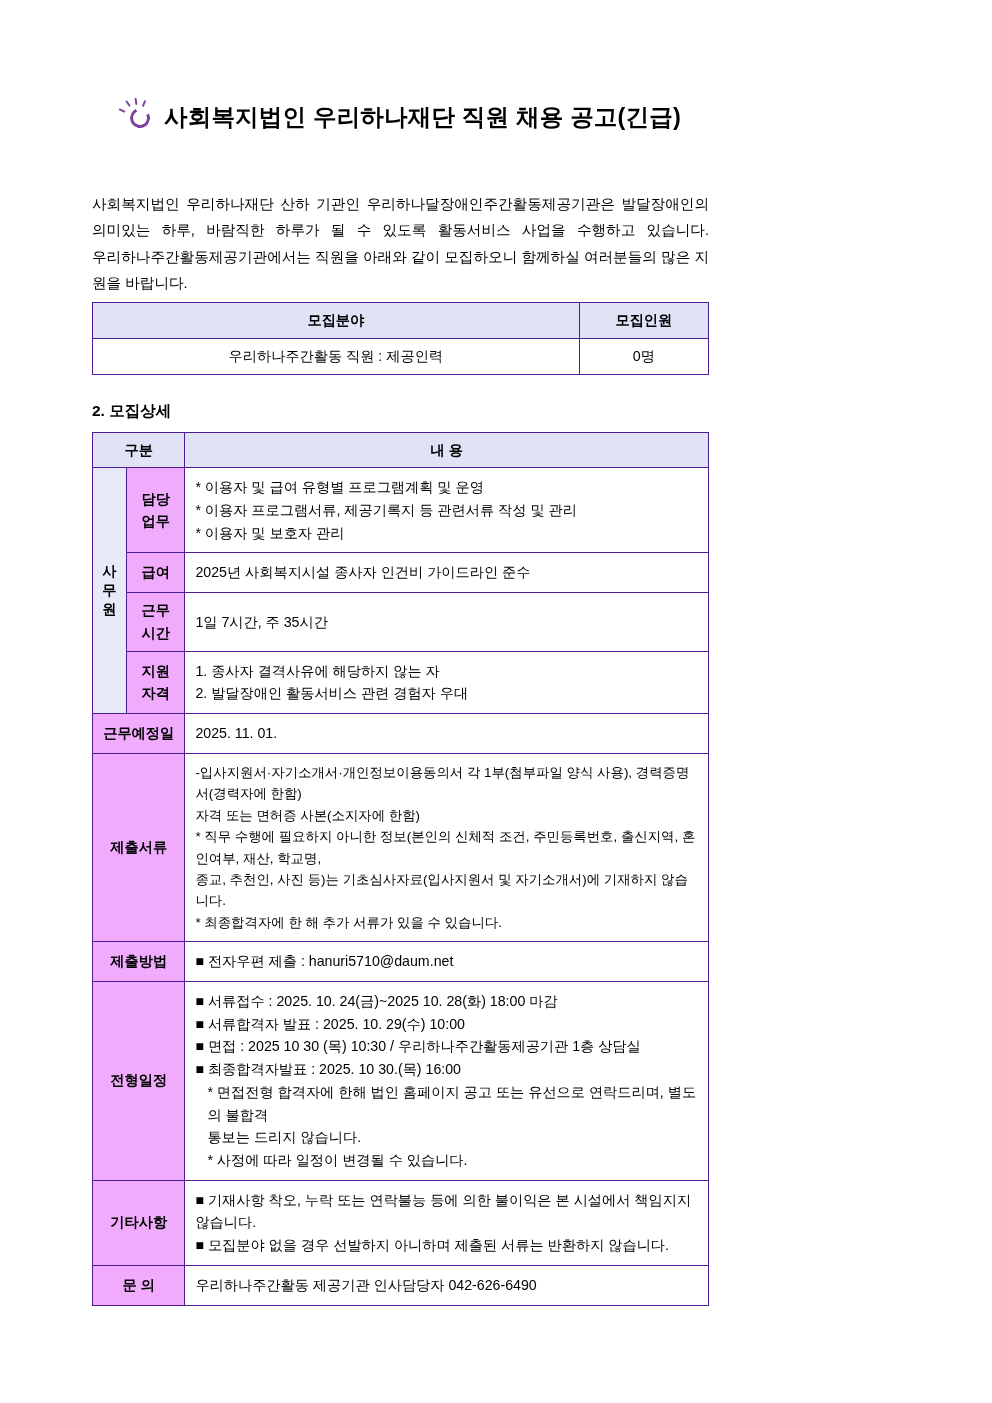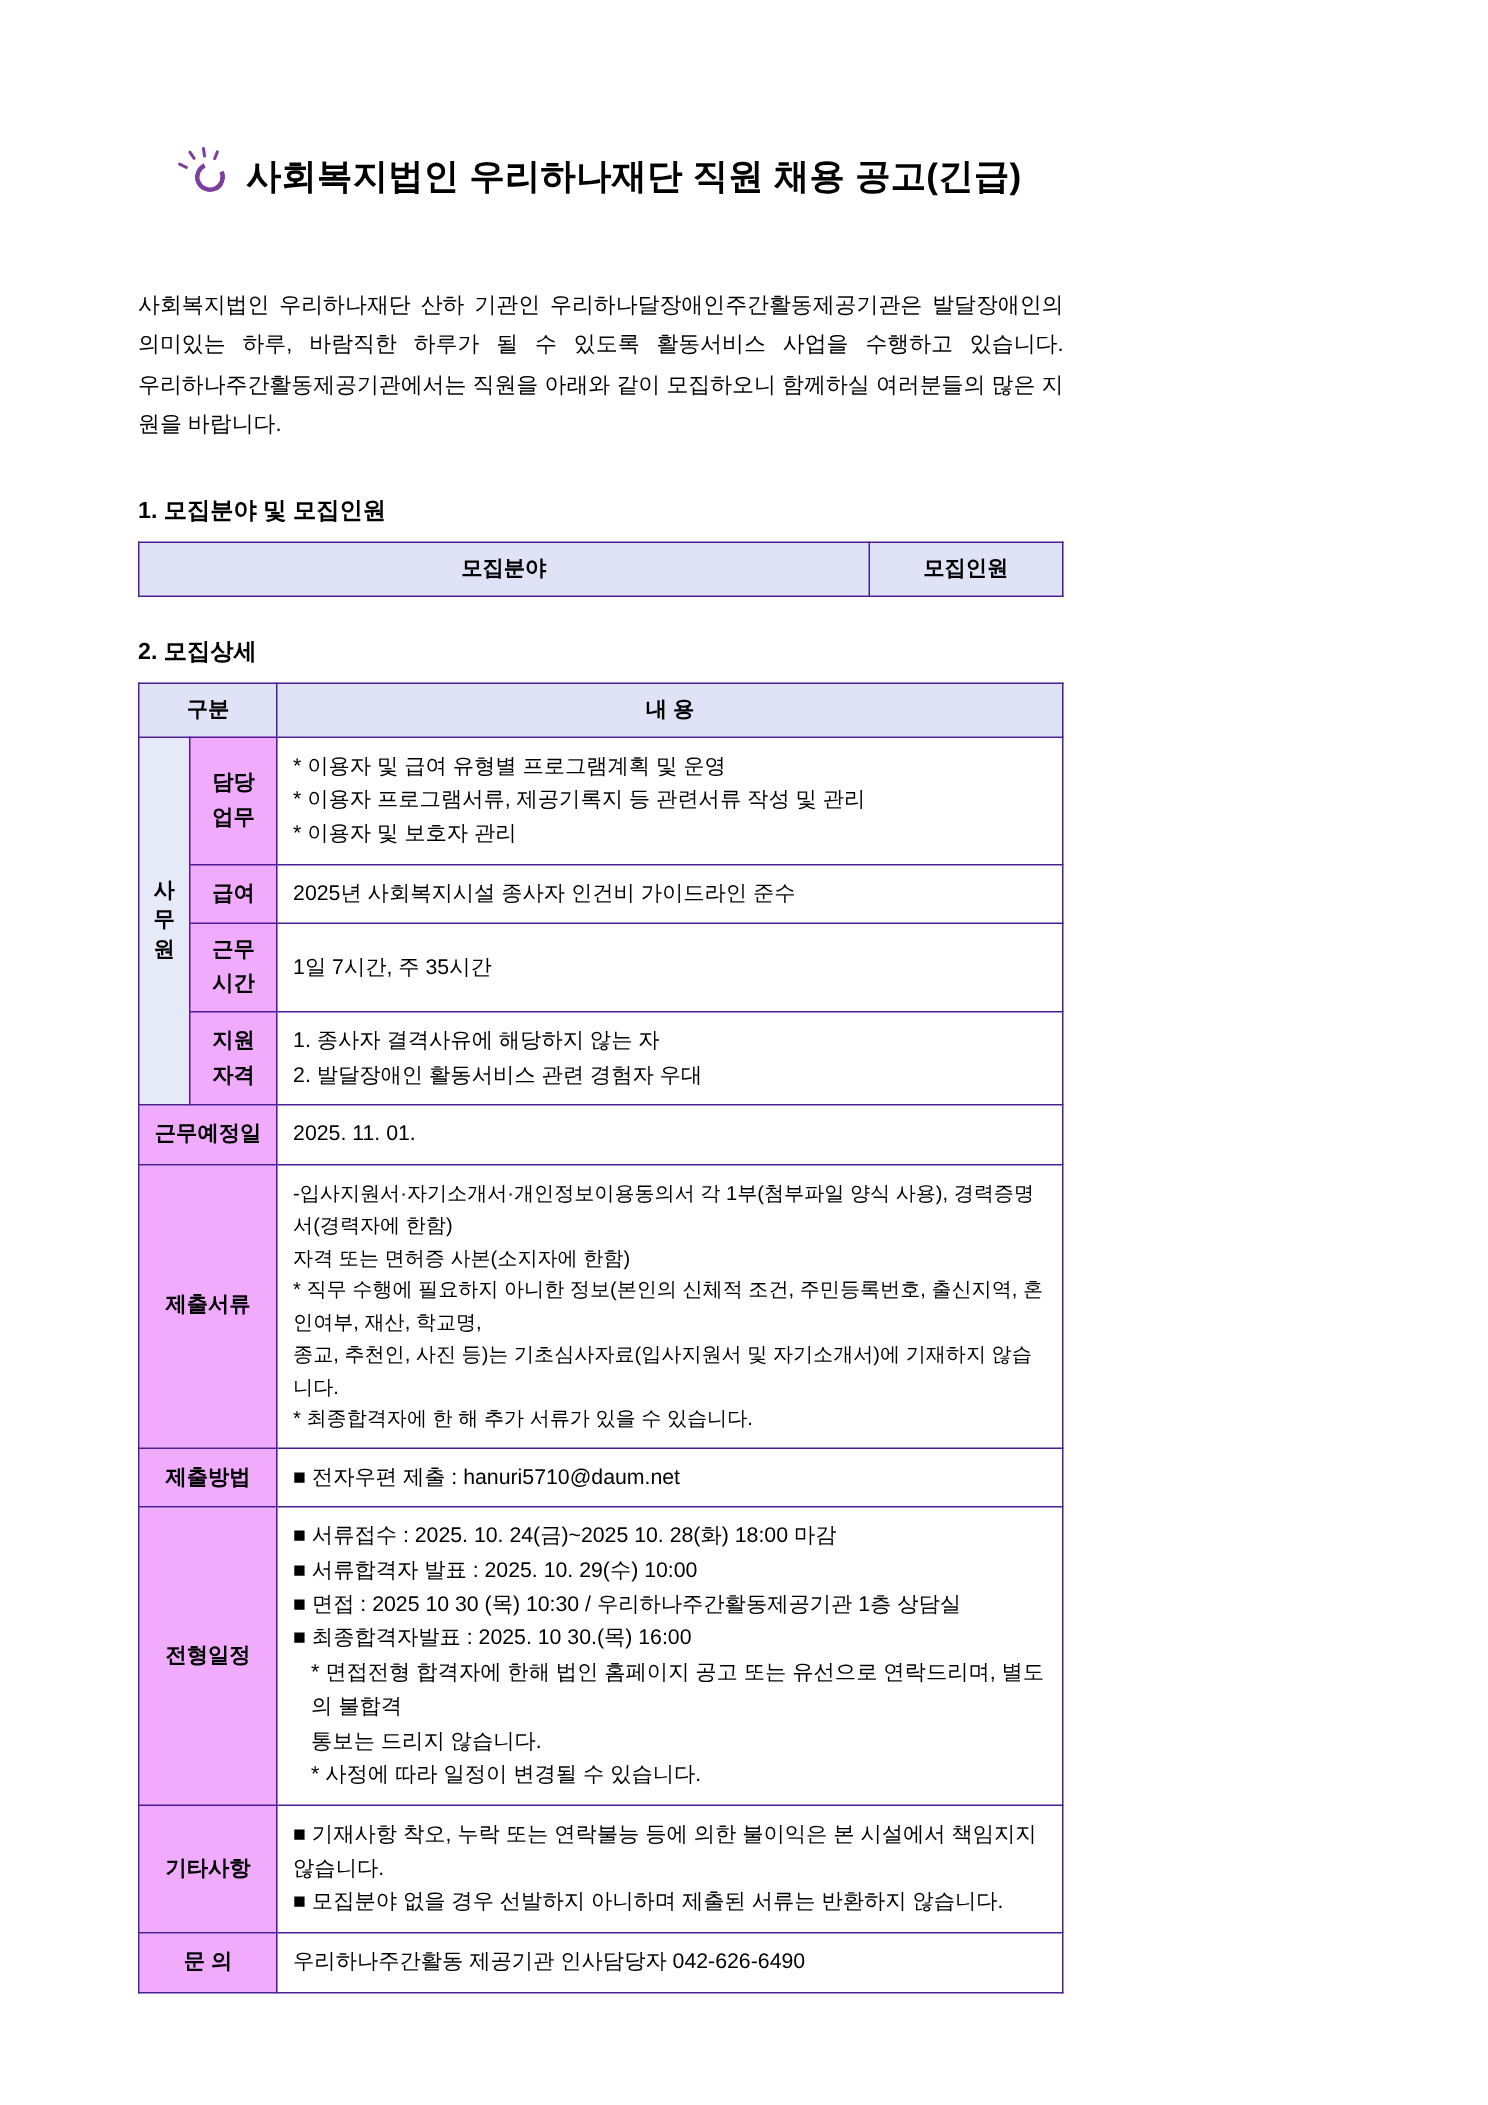--- a/index.html
+++ b/index.html
@@ -143,31 +143,34 @@
       <span class="ring"></span>
     </span>
     <span class="doc-title">사회복지법인 우리하나재단 직원 채용 공고(긴급)</span>
   </div>
 
   <div class="intro">
     <p class="p1">사회복지법인 우리하나재단 산하 기관인 우리하나달장애인주간활동제공기관은 발달장애인의 의미있는 하루, 바람직한 하루가 될 수 있도록 활동서비스 사업을 수행하고 있습니다.</p>
     <p class="p2">우리하나주간활동제공기관에서는 직원을 아래와 같이 모집하오니 함께하실 여러분들의 많은 지원을 바랍니다.</p>
   </div>
 
-  <div class="section-heading">1. 모집분야 및 모집인원</div>
 
   <table class="recruit">
     <colgroup>
         <col style="width:79%">
         <col style="width:21%">
       </colgroup>
     <tbody>
       <tr>
         <td class="tbl-head">모집분야</td>
         <td class="tbl-head">모집인원</td>
+      </tr>
+      <tr>
+        <td class="center">우리하나주간활동 직원 : 제공인력</td>
+        <td class="center">0명</td>
       </tr>
     </tbody>
   </table>
 
   <div class="section-heading second">2. 모집상세</div>
 
   <table class="detail">
     <colgroup>
         <col style="width:5.5%">
         <col style="width:9.5%">

